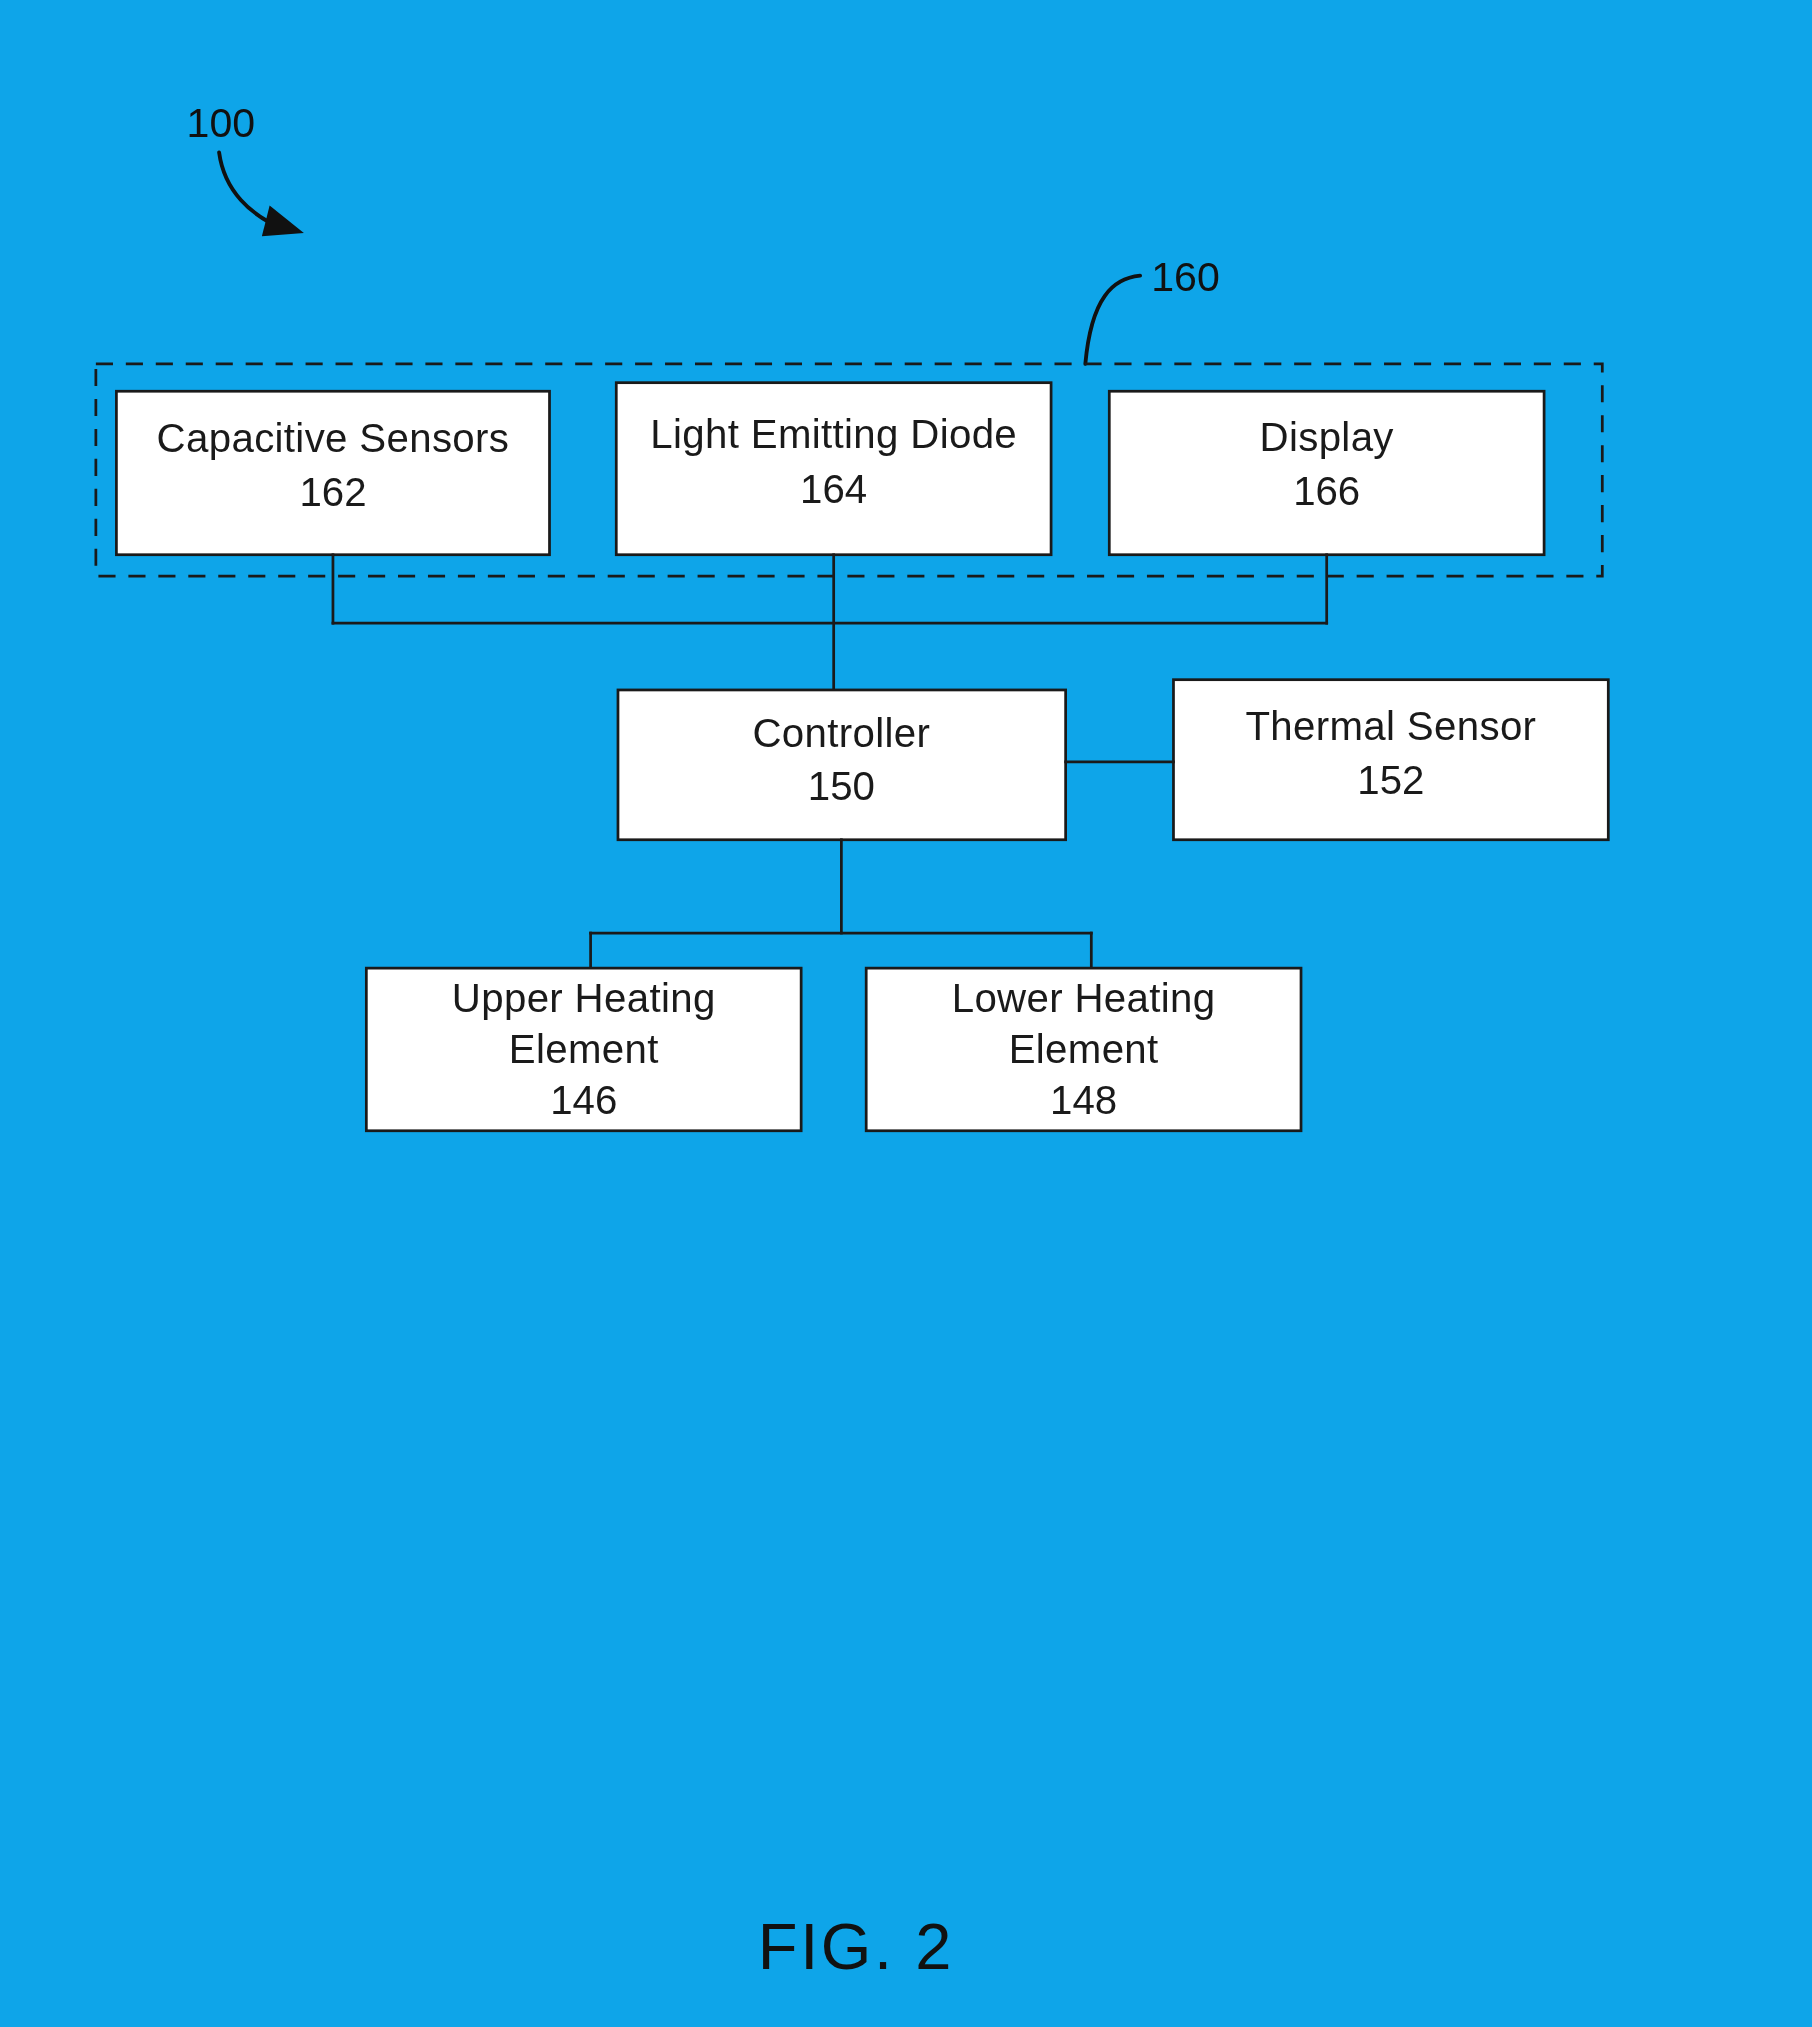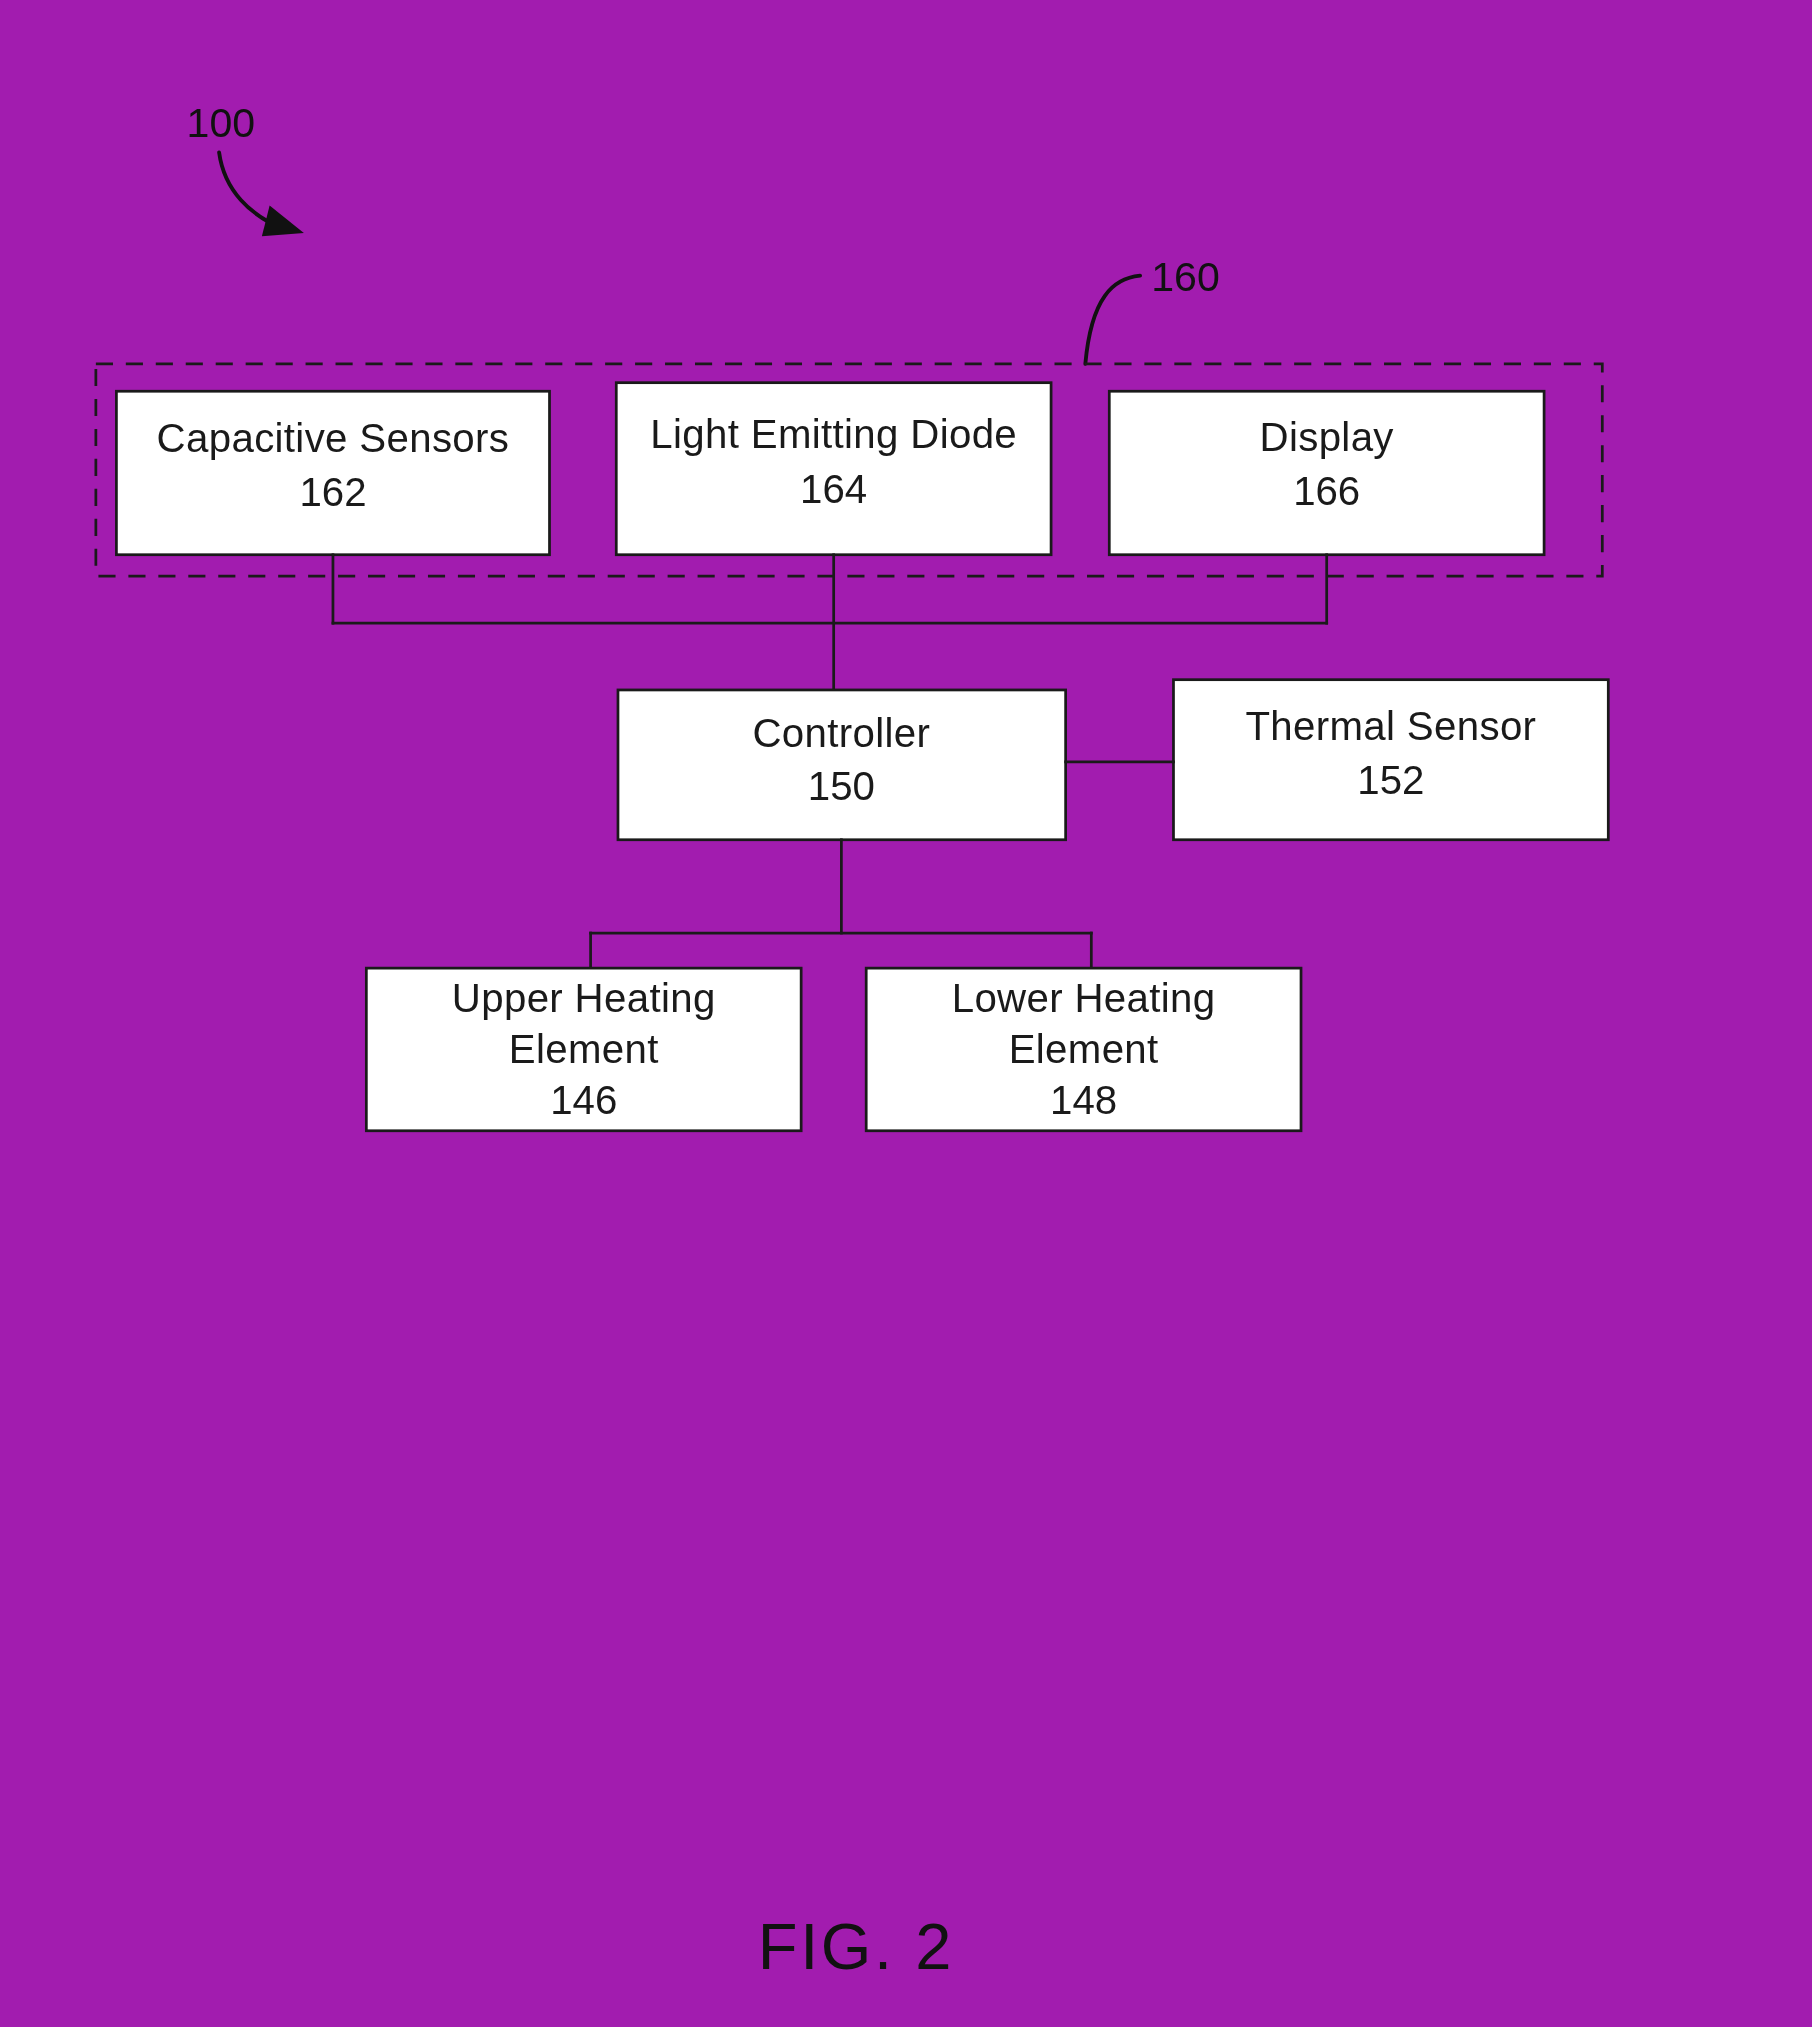--- a/index.html
+++ b/index.html
@@ -8,21 +8,21 @@
     background: #ffffff;
   }
   body {
     font-family: "Liberation Sans", sans-serif;
     color: #000000;
   }
   #page {
     position: relative;
     width: 1812px;
     height: 2027px;
-    background: #a21caf;
+    background: #0ea5e9;
     overflow: hidden;
   }
   #figure-svg {
     position: absolute;
     left: 0;
     top: 0;
     width: 1812px;
     height: 2027px;
   }
   .box-label {

